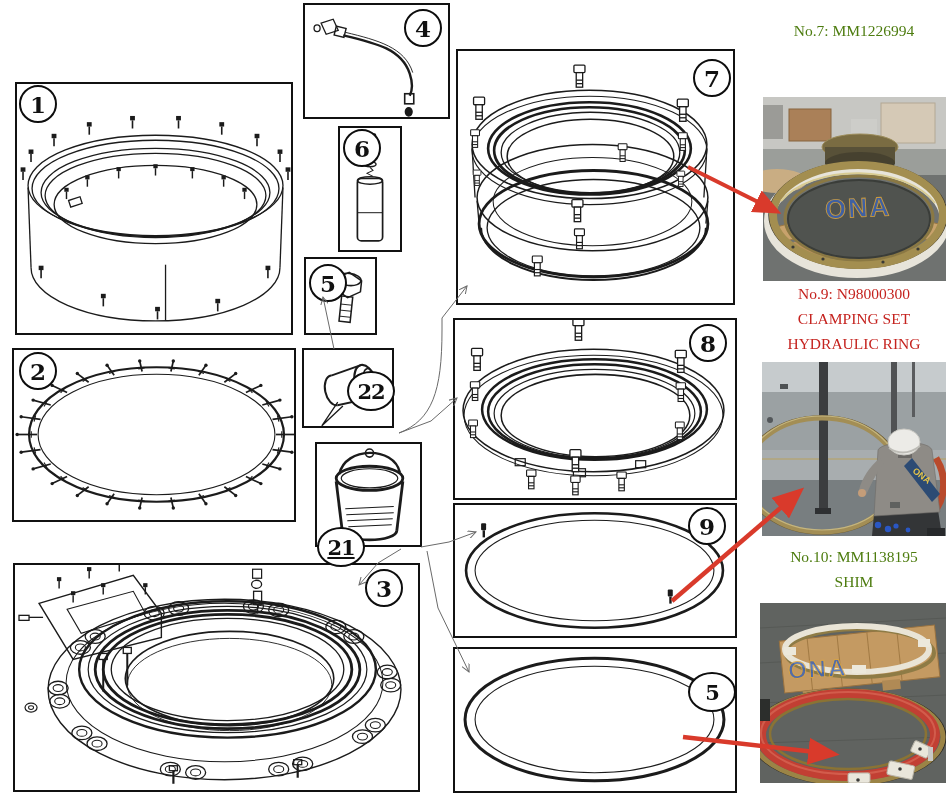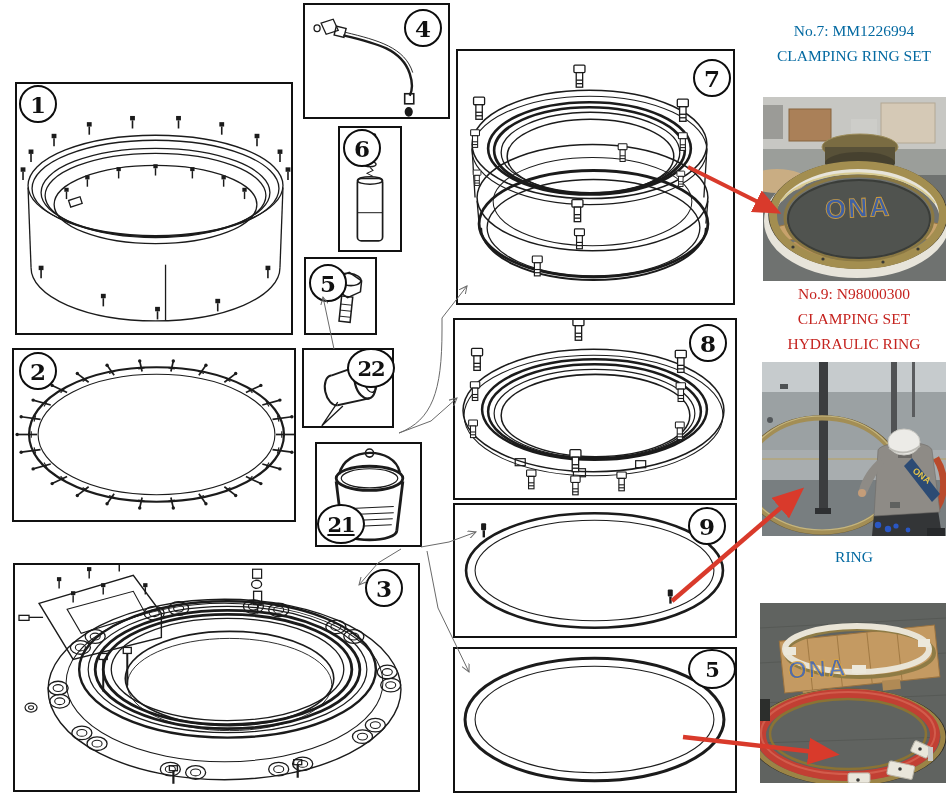--- a/index.html
+++ b/index.html
@@ -4,23 +4,23 @@
 <style>
   html,body{margin:0;padding:0;background:#fff;}
   #canvas{position:relative;width:949px;height:800px;background:#fff;overflow:hidden;
           font-family:"Liberation Serif",serif;}
   .pbox{position:absolute;border:2.5px solid #111;background:#fff;box-sizing:border-box;z-index:1;}
   .pbox svg{position:absolute;left:0;top:0;width:100%;height:100%;}
   .callout{position:absolute;background:#fff;border:2.6px solid #0d0d0d;border-radius:50%;
            display:flex;align-items:center;justify-content:center;z-index:3;
            font-family:"DejaVu Serif",serif;font-weight:bold;color:#111;box-sizing:border-box;}
   .c1{width:38px;height:38px;font-size:23px;}
-  .c2{width:48px;height:40px;font-size:21px;letter-spacing:-1px;}
+  .c2{width:48px;height:40px;font-size:21px;letter-spacing:-1px;margin-top:23px;}
   .lblock{position:absolute;width:190px;text-align:center;z-index:2;}
-  .lline{display:block;font-size:15.5px;line-height:25px;color:#0369a1;white-space:nowrap;}
+  .lline{display:block;font-size:15.5px;line-height:25px;color:#4d7c0f;white-space:nowrap;}
   .red .lline{color:#c5231f;}
   .photo{position:absolute;z-index:2;overflow:hidden;}
   .photo svg{display:block;}
   #overlay{position:absolute;left:0;top:0;width:949px;height:800px;z-index:6;pointer-events:none;}
   .wm{font-family:"Liberation Sans",sans-serif;font-weight:bold;fill:#3c63b5;opacity:.82;
       stroke:#e2a93c;stroke-width:.9px;letter-spacing:2px;}
 </style>
 </head>
 <body>
 
@@ -535,29 +535,29 @@
     </div>
   <div class="callout c2" style="left:317px;top:504px;text-decoration:underline;">
       <span>21</span>
     </div>
   <div class="callout c2" style="left:347px;top:348px;">
       <span>22</span>
     </div>
 
   <div class="lblock" style="left:759px;top:18px;">
     <span class="lline">No.7: MM1226994</span>
-    <span class="lline">CLAMPING RING SET</span>
   </div>
   <div class="lblock red" style="left:759px;top:281px;">
     <span class="lline">No.9: N98000300</span>
     <span class="lline">CLAMPING SET</span>
     <span class="lline">HYDRAULIC RING</span>
   </div>
   <div class="lblock" style="left:759px;top:544px;">
-    <span class="lline">RING</span>
+    <span class="lline">No.10: MM1138195</span>
+    <span class="lline">SHIM</span>
   </div>
 
   <div class="photo" style="left:763px;top:97px;width:183px;height:184px;">
     <svg width="183" height="184">
       <rect width="183" height="184" fill="#6f7270"></rect>
       <rect width="183" height="52" fill="#c7c7c3"></rect>
       <rect y="52" width="183" height="26" fill="#9b9e9a"></rect>
       <rect x="26" y="12" width="42" height="32" fill="#aa8058" stroke="#87643f"></rect>
       <rect x="118" y="6" width="54" height="40" fill="#d5c9b6" stroke="#b3a894"></rect>
       <rect x="0" y="8" width="20" height="34" fill="#9b9b97"></rect>

